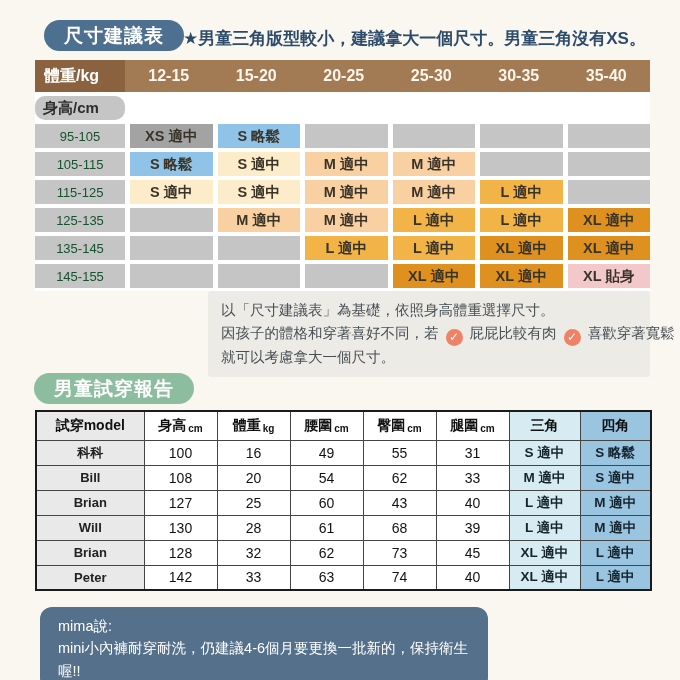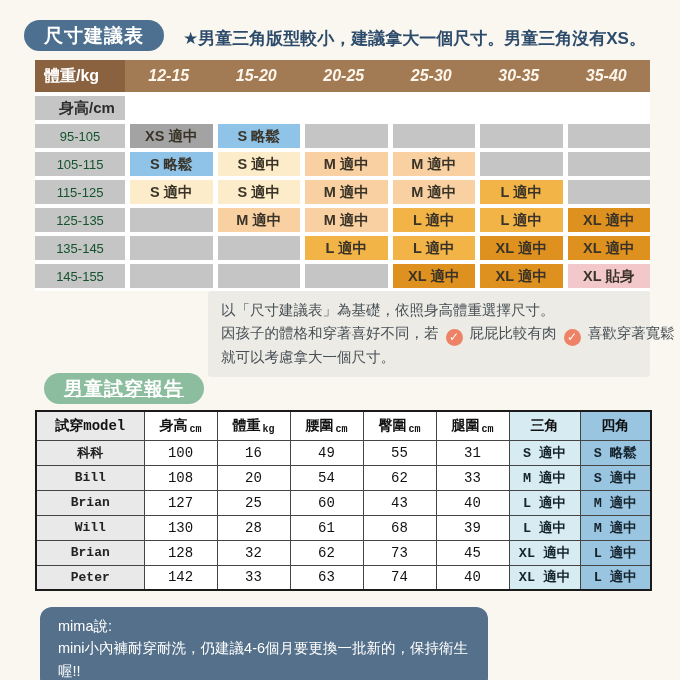--- a/index.html
+++ b/index.html
@@ -10,52 +10,52 @@
   }
   *{box-sizing:border-box;}
   html,body{margin:0;padding:0;}
   body{width:680px;height:680px;background:var(--page-bg);
        font-family:"Liberation Sans","DejaVu Sans",sans-serif;position:relative;overflow:hidden;}
   .page{position:absolute;inset:0;}
 
   .badge{position:absolute;display:inline-flex;align-items:center;justify-content:center;
          color:#fff;font-weight:bold;font-size:19px;border-radius:17px;padding:0 20px;height:31px;
          letter-spacing:1px;}
-  .badge-blue{left:24px;top:20px;background:var(--badge-blue);}
-  .badge-green{left:44px;top:373px;background:var(--badge-green);text-decoration:underline;}
+  .badge-blue{left:44px;top:20px;background:var(--badge-blue);}
+  .badge-green{left:34px;top:373px;background:var(--badge-green);}
   .top-note{position:absolute;left:183px;top:27px;font-size:17px;font-weight:bold;
             color:var(--dark-text);}
 
   .size-table{position:absolute;left:35px;top:60px;width:615px;background:#ffffff;padding-bottom:3px;}
   .st-header,.st-subrow,.st-row{display:grid;grid-template-columns:90px repeat(6,1fr);}
   .st-header{height:32px;}
   .st-corner{background:var(--header-brown-dark);color:#fff;font-weight:bold;font-size:16px;
              display:flex;align-items:center;padding-left:9px;}
   .st-hcol{background:var(--header-brown);color:#fdf6ec;font-weight:bold;font-size:16px;
-           display:flex;align-items:center;justify-content:center;font-style:italic;}
+           display:flex;align-items:center;justify-content:center;}
   .st-subrow{height:24px;margin-top:4px;}
   .st-row{height:24px;margin-top:4px;}
   .st-rowlabel{background:var(--row-label-gray);color:#14532d;font-size:13px;
                display:flex;align-items:center;justify-content:center;text-align:center;}
   .st-sublabel{background:var(--row-label-gray);color:#2d2d2d;font-size:15px;font-weight:bold;
-               display:flex;align-items:center;padding-left:24px;}
+               display:flex;align-items:center;padding-left:8px;border-radius:10px;}
   .st-cell{display:flex;align-items:center;justify-content:center;font-size:14.5px;font-weight:bold;
            color:#3a3428;margin-left:5px;}
   .st-empty{background:var(--row-label-gray);}
 
   .note-box{position:absolute;left:208px;top:291px;width:442px;background:var(--note-bg);
             padding:8px 13px;font-size:14.5px;color:#474f54;line-height:1.58;border-radius:3px;}
   .note-line{white-space:nowrap;}
   .check{display:inline-flex;width:17px;height:17px;border-radius:50%;background:var(--check-orange);
          color:#fff;font-size:12px;font-weight:bold;align-items:center;justify-content:center;
          margin:0 3px;vertical-align:-3px;}
 
   .fit-table{position:absolute;left:35px;top:410px;width:615px;border-collapse:collapse;
              border:2px solid #1b1b1b;table-layout:fixed;background:#fff;}
-  .fit-table th,.fit-table td{border:1px solid #454545;text-align:center;padding:0;font-family:Liberation Mono, monospace;}
+  .fit-table th,.fit-table td{border:1px solid #454545;text-align:center;padding:0;}
   .fit-table thead th{height:29px;font-size:14px;font-weight:bold;color:#111;background:#fff;}
   .fit-table th.c-model{background:var(--model-gray);}
   .fit-table th.c-tri{background:var(--triangle-blue);}
   .fit-table th.c-box{background:var(--boxer-blue);}
   .fit-table td{height:25px;}
   .ft-name{background:var(--model-gray);font-size:13px;color:#222;font-weight:600;}
   .ft-num{font-size:14px;color:#111;}
   .ft-tri{background:var(--triangle-blue);font-size:13.5px;font-weight:bold;color:#15232c;}
   .ft-box{background:var(--boxer-blue);font-size:13.5px;font-weight:bold;color:#15232c;}
   .unit{font-size:10px;font-weight:bold;margin-left:2px;position:relative;top:2px;}

